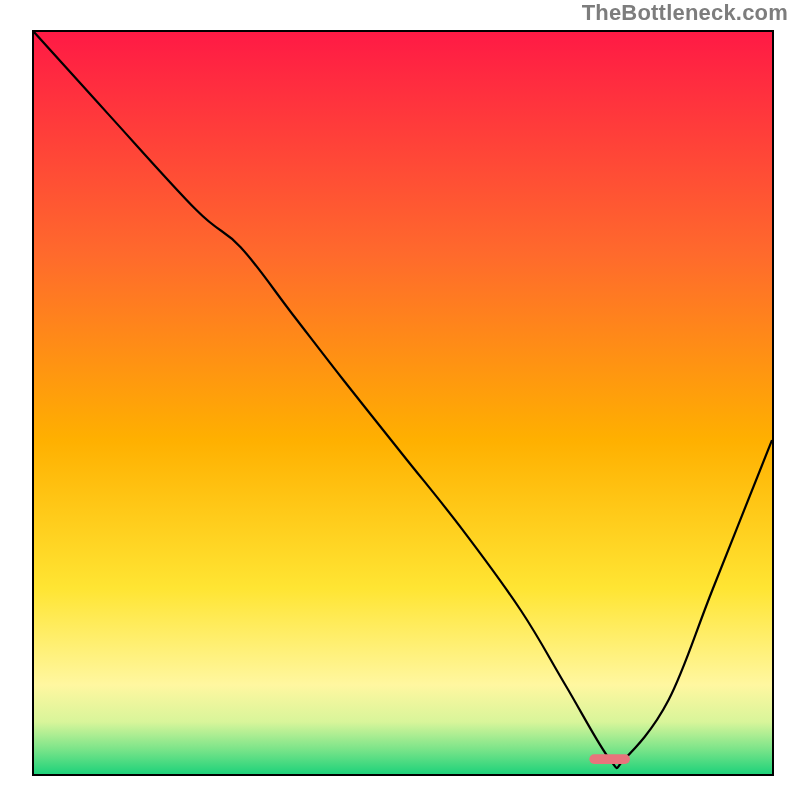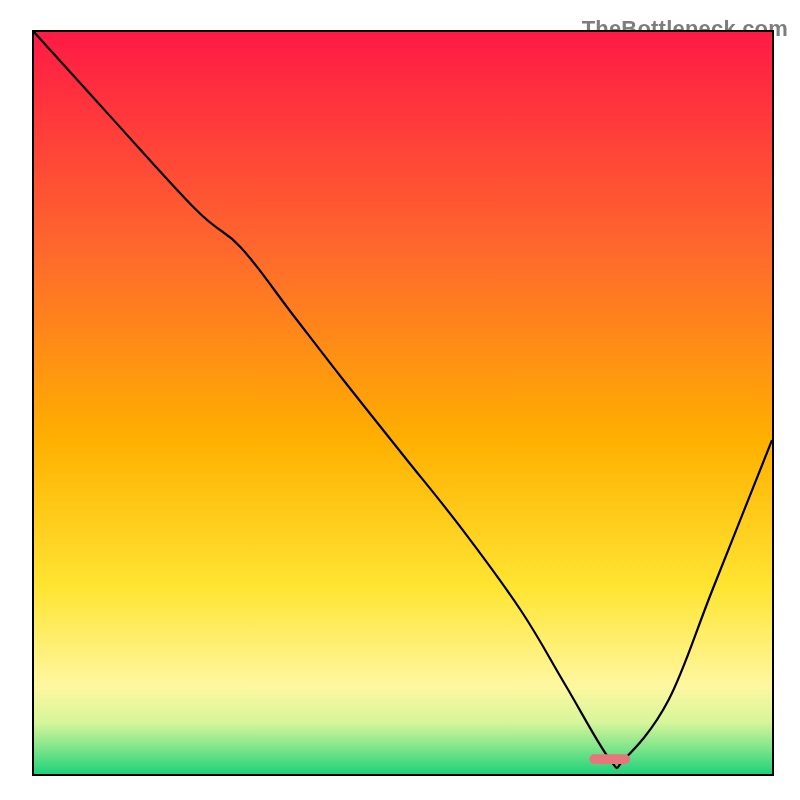--- a/index.html
+++ b/index.html
@@ -10,21 +10,21 @@
     background: #ffffff;
     overflow: hidden;
   }
   .wrap {
     position: relative;
     width: 800px;
     height: 800px;
   }
   .watermark {
     position: absolute;
-    top: 16px;
+    top: 0;
     right: 12px;
     font-family: Arial, Helvetica, sans-serif;
     font-size: 22px;
     font-weight: 600;
     color: #7d7d7d;
     letter-spacing: 0.2px;
   }
   .plot-area {
     position: absolute;
     left: 32px;

